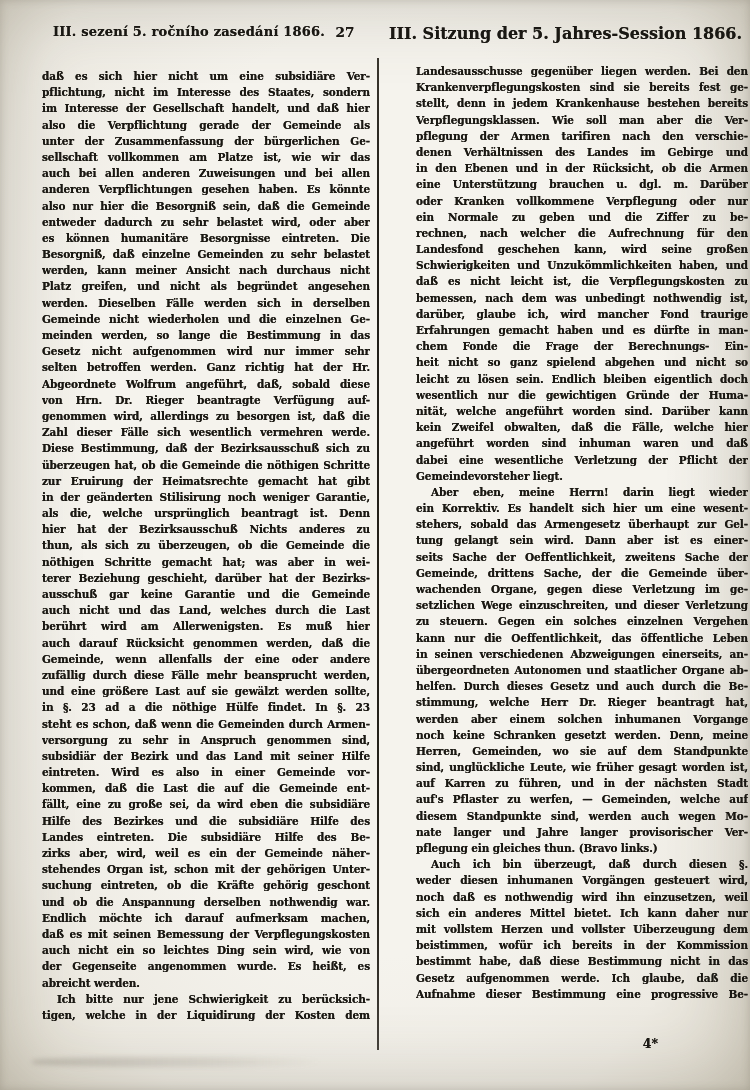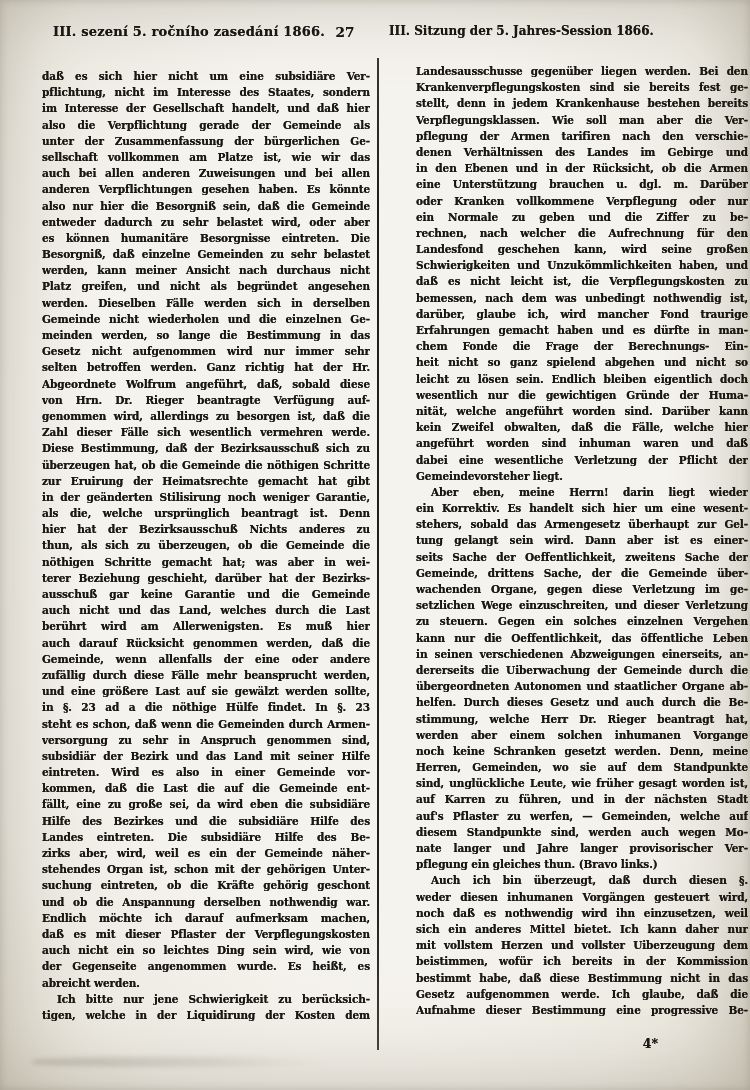--- a/index.html
+++ b/index.html
@@ -7,21 +7,21 @@
     position:relative;width:750px;height:1090px;overflow:hidden;
     background:radial-gradient(ellipse at 50% 45%, #f5f3ed 55%, #edeae2 80%, #ddd8cb 100%);
     box-shadow:inset 0 0 80px rgba(95,88,70,.30), inset 0 0 8px rgba(80,74,58,.22);
     font-family:"DejaVu Serif","Liberation Serif",serif;
     color:#1a1813;
   }
   .hdr{position:absolute;top:24px;font-weight:bold;white-space:nowrap;
        text-shadow:0 0 .5px rgba(26,24,19,.8);}
   .h-left{left:53px;font-size:13px;letter-spacing:.2px;}
   .h-center{left:318px;width:54px;text-align:center;font-size:13.5px;}
-  .h-right{left:389px;font-size:12px;}
+  .h-right{left:389px;font-size:16px;}
   .col{position:absolute;}
   .col-left{left:42px;top:68px;width:328px;}
   .col-right{left:388px;top:63px;width:332px;margin-left:28px;}
   .ln{
     height:16.2px;line-height:16.2px;overflow:hidden;
     font-size:10.5px;font-weight:bold;letter-spacing:-.1px;
     text-align:justify;text-align-last:justify;
     text-shadow:0 0 .55px rgba(26,22,15,.85);
   }
   .ln.end{text-align-last:left;}
@@ -92,21 +92,21 @@
       <div class="ln">eintreten.  Wird es also in einer Gemeinde vor-</div>
       <div class="ln">kommen, daß die Last die auf die Gemeinde ent-</div>
       <div class="ln">fällt, eine zu große sei, da wird eben die subsidiäre</div>
       <div class="ln">Hilfe des Bezirkes und die subsidiäre Hilfe des</div>
       <div class="ln">Landes eintreten.  Die subsidiäre Hilfe des Be-</div>
       <div class="ln">zirks aber, wird, weil es ein der Gemeinde näher-</div>
       <div class="ln">stehendes Organ ist, schon mit der gehörigen Unter-</div>
       <div class="ln">suchung eintreten, ob die Kräfte gehörig geschont</div>
       <div class="ln">und ob die Anspannung derselben nothwendig war.</div>
       <div class="ln">Endlich möchte ich darauf aufmerksam machen,</div>
-      <div class="ln">daß es mit dieser Pflaster der Verpflegungskosten</div>
+      <div class="ln">daß es mit seinen Bemessung der Verpflegungskosten</div>
       <div class="ln">auch nicht ein so leichtes Ding sein wird, wie von</div>
       <div class="ln">der Gegenseite angenommen wurde.  Es heißt, es</div>
       <div class="ln end">abreicht werden.</div>
       <div class="ln ind">Ich bitte nur jene Schwierigkeit zu berücksich-</div>
       <div class="ln">tigen, welche in der Liquidirung der Kosten dem</div>
     </div>
 
   <div class="divider"></div>
 
   <div class="col col-right">
@@ -141,21 +141,20 @@
       <div class="ln">ein Korrektiv. Es handelt sich hier um eine wesent-</div>
       <div class="ln">stehers, sobald das Armengesetz überhaupt zur Gel-</div>
       <div class="ln">tung gelangt sein wird.  Dann aber ist es einer-</div>
       <div class="ln">seits Sache der Oeffentlichkeit, zweitens Sache der</div>
       <div class="ln">Gemeinde, drittens Sache, der die Gemeinde über-</div>
       <div class="ln">wachenden Organe, gegen diese Verletzung im ge-</div>
       <div class="ln">setzlichen Wege einzuschreiten, und dieser Verletzung</div>
       <div class="ln">zu steuern.  Gegen ein solches einzelnen Vergehen</div>
       <div class="ln">kann nur die Oeffentlichkeit, das öffentliche Leben</div>
       <div class="ln">in seinen verschiedenen Abzweigungen einerseits, an-</div>
-      <div class="ln">dererseits die Uiberwachung der Gemeinde durch die</div>
       <div class="ln">übergeordneten Autonomen und staatlicher Organe ab-</div>
       <div class="ln">helfen. Durch dieses Gesetz und auch durch die Be-</div>
       <div class="ln">stimmung, welche Herr Dr. Rieger beantragt hat,</div>
       <div class="ln">werden aber einem solchen inhumanen Vorgange</div>
       <div class="ln">noch keine Schranken gesetzt werden.  Denn, meine</div>
       <div class="ln">Herren, Gemeinden, wo sie auf dem Standpunkte</div>
       <div class="ln">sind, unglückliche Leute, wie früher gesagt worden ist,</div>
       <div class="ln">auf Karren zu führen, und in der nächsten Stadt</div>
       <div class="ln">auf's Pflaster zu werfen, — Gemeinden, welche auf</div>
       <div class="ln">diesem Standpunkte sind, werden auch wegen Mo-</div>

